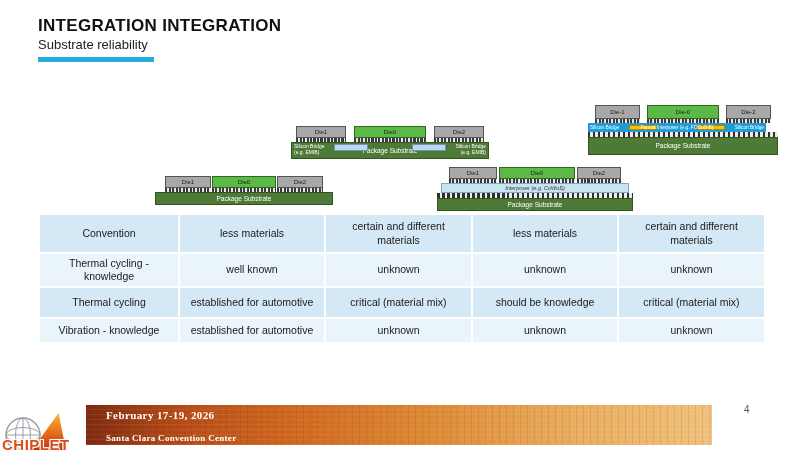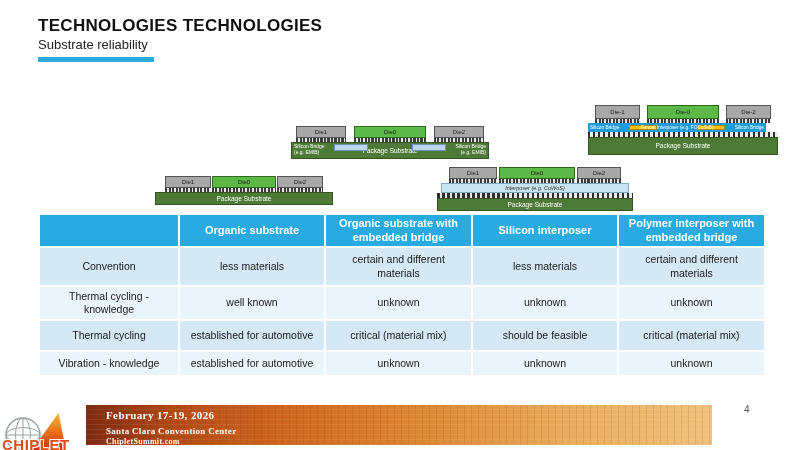--- a/index.html
+++ b/index.html
@@ -42,40 +42,40 @@
   .cmp-table tr.light td { background:#EAF4FB; }
 
   
   .banner { position:absolute; left:86px; top:405px; width:626px; height:40px;
     background:linear-gradient(90deg,#7e2a10 0%,#b34a16 14%,#cf671f 32%,#dd8a35 55%,#e9ad5f 78%,#efc17c 100%); }
   .banner::after { content:""; position:absolute; inset:0;
     background:repeating-linear-gradient(0deg,rgba(255,255,255,.07) 0 1px,transparent 1px 5px),
                repeating-linear-gradient(90deg,rgba(120,30,0,.12) 0 1px,transparent 1px 7px); }
   .banner-text { position:absolute; left:20px; top:4px; color:#fff; z-index:2;font-family:Liberation Serif, serif; }
   .banner-date { font-size:11px; font-weight:800; letter-spacing:.4px; }
-  .banner-venue { font-size:9px; font-weight:700; margin-top:5px; letter-spacing:.3px; }
+  .banner-venue { font-size:9px; font-weight:700; margin-top:12px; letter-spacing:.3px; }
   .banner-site { font-size:8px; font-weight:700; margin-top:1px; letter-spacing:.3px; }
 
   .logo { position:absolute; left:2px; top:413px; width:92px; height:49px; }
   .logo-globe { position:absolute; left:2px; top:3px; }
   .logo-sail { position:absolute; left:30px; top:0; width:34px; height:37px;
     background:linear-gradient(180deg,#f7b733 0%,#e86a1a 55%,#c0301c 100%);
     clip-path:polygon(78% 0, 0 100%, 100% 100%); }
   .logo-word { position:absolute; left:0; bottom:9px; font-size:15px; font-weight:900; color:#D94F16; letter-spacing:.5px;
     text-shadow:1px 1px 0 #fff,-1px -1px 0 #fff,1px -1px 0 #fff,-1px 1px 0 #fff; }
   .logo-summit { position:absolute; left:36px; bottom:0; background:#333; color:#fff; font-size:6px; letter-spacing:2px; padding:2px 7px 1px 7px; }
 
   .page-num { position:absolute; left:744px; top:404px; font-size:10px; color:#555; }
 </style>
 </head>
 <body>
 
 <div class="slide">
 
-  <div class="title">TECHNOLOGIES TECHNOLOGIES</div>
+  <div class="title">INTEGRATION INTEGRATION</div>
   <div class="subtitle">Substrate reliability</div>
   <div class="accent-bar"></div>
 
   <div class="pkg" style="left:155px; top:176px; width:178px;">
     <div class="dies-row" style="padding:0 10px;">
       <div class="die-unit" style="width:46px;">
         <div class="die">Die1</div>
         <div class="bumps"></div>
       </div>
       <div class="die-unit" style="width:64px;">
@@ -170,46 +170,39 @@
 
   <table class="cmp-table">
     <colgroup>
         <col style="width:140px">
         <col style="width:146px">
         <col style="width:147px">
         <col style="width:146px">
         <col style="width:147px">
       </colgroup>
     <tbody>
-        <tr style="height:33px;">
-      <th></th>
-      <th>Organic substrate</th>
-      <th>Organic substrate with embedded bridge</th>
-      <th>Silicon interposer</th>
-      <th>Polymer interposer with embedded bridge</th>
-    </tr>
     <tr class="dark" style="height:39px;">
       <td>Convention</td>
       <td>less materials</td>
       <td>certain and different materials</td>
       <td>less materials</td>
       <td>certain and different materials</td>
     </tr>
     <tr class="light" style="height:34px;">
       <td>Thermal cycling - knowledge</td>
       <td>well known</td>
       <td>unknown</td>
       <td>unknown</td>
       <td>unknown</td>
     </tr>
     <tr class="dark" style="height:31px;">
       <td>Thermal cycling</td>
       <td>established for automotive</td>
       <td>critical (material mix)</td>
-      <td>should be feasible</td>
+      <td>should be knowledge</td>
       <td>critical (material mix)</td>
     </tr>
     <tr class="light" style="height:25px;">
       <td>Vibration - knowledge</td>
       <td>established for automotive</td>
       <td>unknown</td>
       <td>unknown</td>
       <td>unknown</td>
     </tr>
   </tbody>

